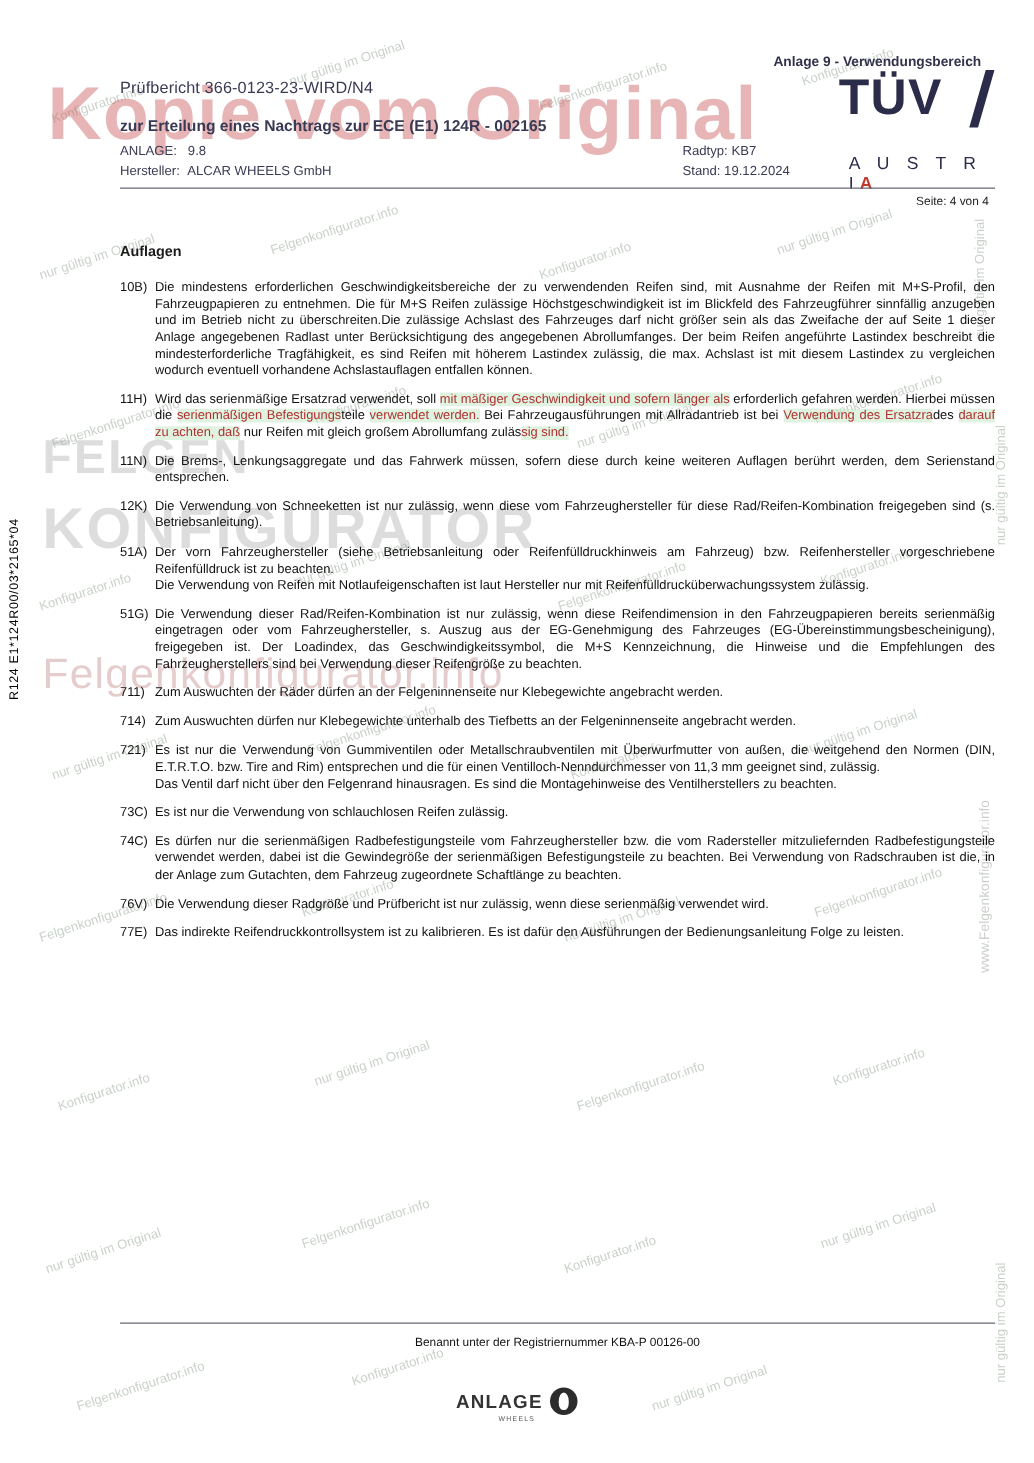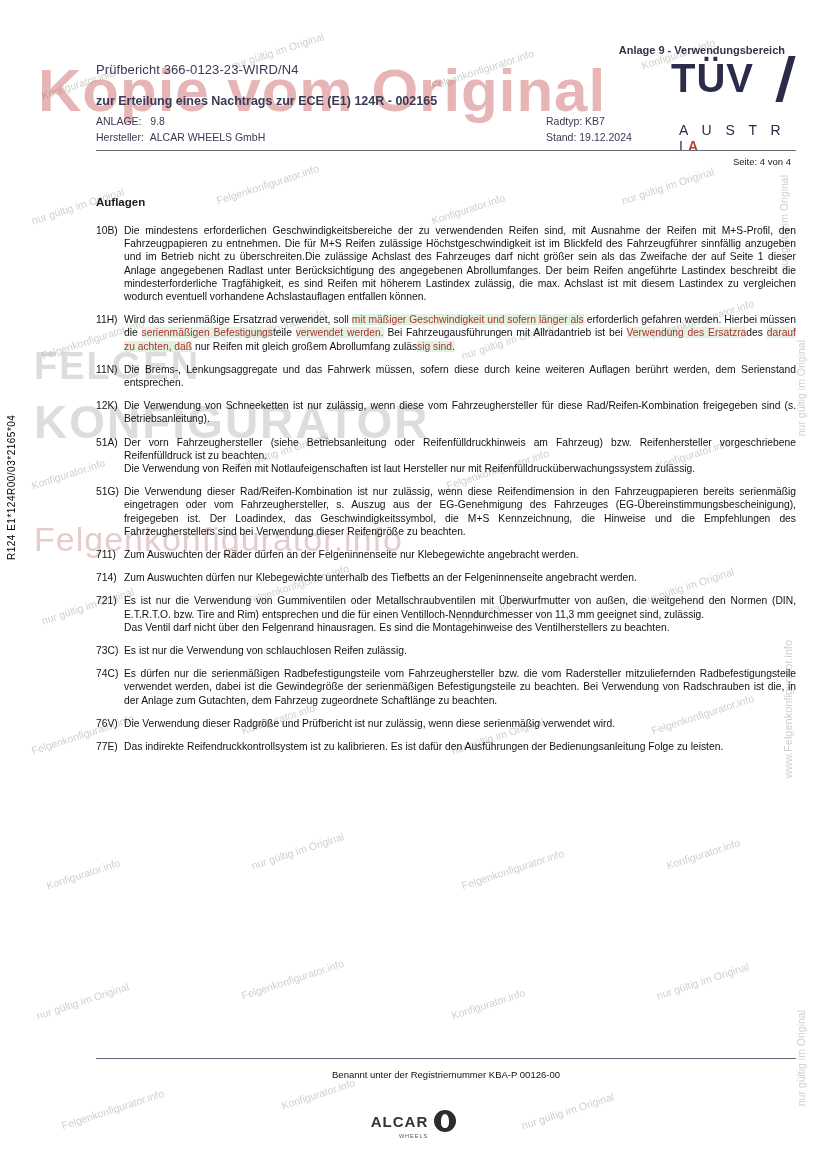--- a/index.html
+++ b/index.html
@@ -454,19 +454,19 @@
 
   </div>
 
   <div class="hr-bot"></div>
   <div class="footer">
     <div>Benannt unter der Registriernummer KBA-P 00126-00</div>
   </div>
 
   <div class="alcar">
     <div class="row">
-      <span class="word">ALCAR</span>
+      <span class="word">ANLAGE</span>
       <span class="disc"></span>
     </div>
     <div class="sub">WHEELS</div>
   </div>
 
 </div>
 
 </body></html>

